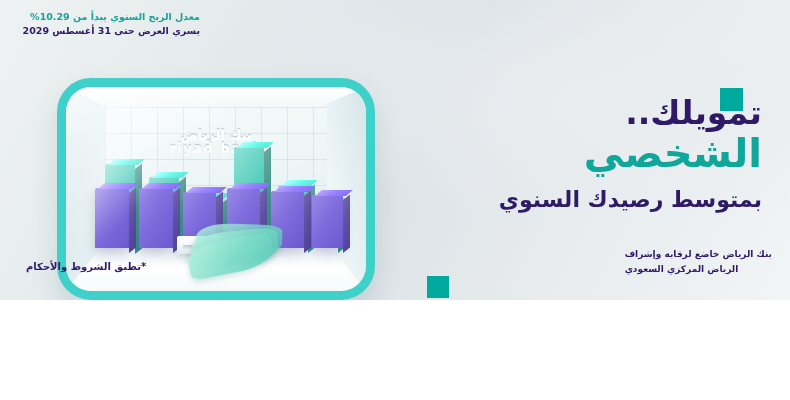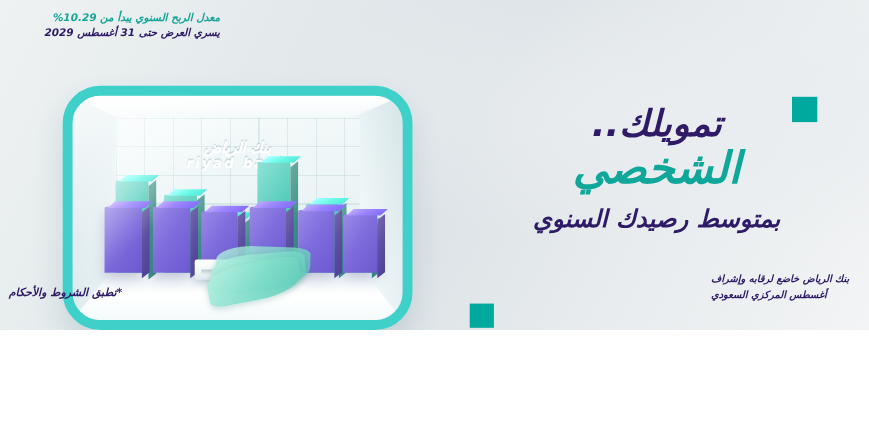--- a/index.html
+++ b/index.html
@@ -13,21 +13,20 @@
   }
 
   .banner {
     position: relative;
     width: 790px;
     height: 300px;
     overflow: hidden;
     background:
       radial-gradient(ellipse 70% 60% at 78% 34%, #e9edf0 0%, rgba(233,237,240,0) 70%),
       linear-gradient(118deg, #eef2f2 0%, #e4eaec 28%, #dde3e7 52%, #e8ecee 74%, #f2f4f5 100%);
-    font-style: italic;
   }
 
   
   .promo {
     position: absolute;
     top: 10px;
     right: 590px;
     text-align: right;
     line-height: 1.45;
     white-space: nowrap;
@@ -228,21 +227,21 @@
   .note.n1 { left: 2px;  top: 16px; transform: rotate(-11deg); }
   .note.n2 { left: 6px;  top: 8px;  transform: rotate(-5deg); opacity: .92; }
   .note.n3 { left: 10px; top: 1px;  transform: rotate(2deg);  opacity: .85; }
 
   
   .headline {
     position: absolute;
     right: 28px;
     top: 96px;
     width: 330px;
-    text-align: center;
+    text-align: right;
   }
   .h-line1 {
     font-size: 33px;
     font-weight: bold;
     color: #2e1a66;
     line-height: 1.05;
     letter-spacing: -.3px;
   }
   .h-line2 {
     font-size: 40px;
@@ -265,21 +264,21 @@
   .sq {
     position: absolute;
     background: #00a99d;
   }
   .sq-top    { right: 47px;  top: 88px;  width: 23px; height: 23px; }
   .sq-bottom { right: 341px; top: 276px; width: 22px; height: 22px; }
 
   
   .terms {
     position: absolute;
-    left: 8px;
+    left: 26px;
     bottom: 28px;
     font-size: 10px;
     font-weight: bold;
     color: #2e1a66;
     white-space: nowrap;
   }
   .regulator {
     position: absolute;
     right: 18px;
     bottom: 24px;
@@ -354,16 +353,16 @@
   <div class="headline">
     <div class="h-line1">تمويلك..</div>
     <div class="h-line2">الشخصي</div>
     <div class="h-line3">بمتوسط رصيدك السنوي</div>
   </div>
 
   <div class="terms">*تطبق الشروط والأحكام</div>
 
   <div class="regulator">
     <div class="r1">بنك الرياض خاضع لرقابه وإشراف</div>
-    <div class="r2">أغسطس المركزي السعودي</div>
+    <div class="r2">الرياض المركزي السعودي</div>
   </div>
 
 </div>
 
 </body></html>

